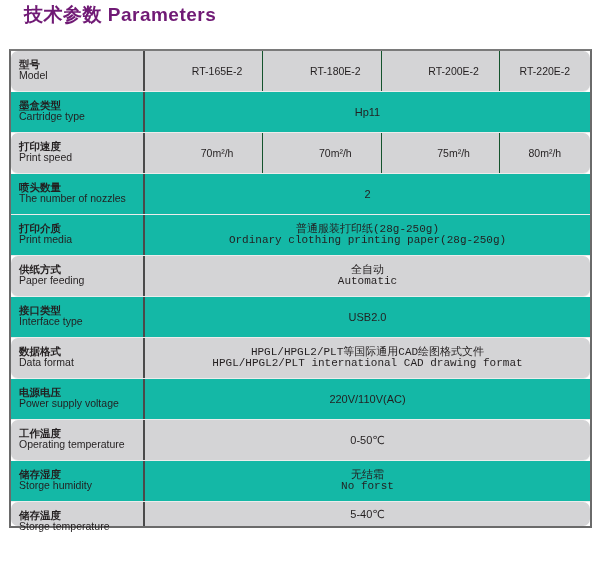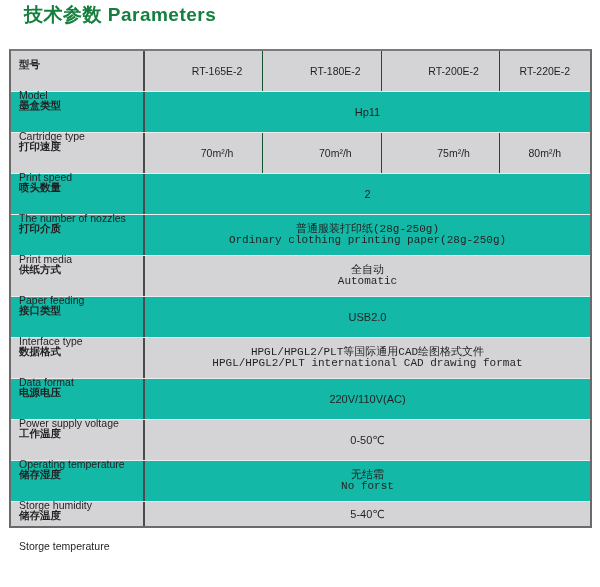--- a/index.html
+++ b/index.html
@@ -1,31 +1,31 @@
 <!DOCTYPE html>
 <html><head>
 <meta charset="utf-8">
 <style>
   html, body { margin: 0; padding: 0; background: #ffffff; }
   body { width: 600px; height: 587px; position: relative; overflow: hidden;
          font-family: "Liberation Sans", "DejaVu Sans", sans-serif; color: #231f20; }
   .title { position: absolute; left: 24px; top: 2px; font-size: 19px; font-weight: bold;
-           color: #15803d; letter-spacing: 0.5px; white-space: nowrap; }
+           color: #701a75; letter-spacing: 0.5px; white-space: nowrap; }
   .table { position: absolute; left: 9px; top: 49px; width: 583px;
            border: 2px solid #6a6a6a; border-right-width: 2px; box-sizing: border-box;
            border-top-color: #7a7a7a; }
   .row { display: flex; height: 41px; box-sizing: border-box;
          border-bottom: 1px solid #ececec; }
   .row:last-child { border-bottom: none; height: 24px; }
-  .row.gray { background: #d4d4d6; }
+  .row.gray { background: #d4d4d6; border-radius: 7px; }
   .row.white { background: #14b8a6; }
   .label { width: 134px; flex: 0 0 134px; box-sizing: border-box; padding: 8px 0 0 8px;
            border-right: 2px solid #4a4a4a; font-size: 10.5px; line-height: 11px; }
   .label .zh { font-weight: bold; display: block; }
-  .label .en { display: block; margin-top: 20px; }
+  .label .en { display: block; }
   .cells { flex: 1; display: flex; }
   .cell { flex: 1; display: flex; align-items: center; justify-content: center;
           font-size: 10.5px; text-align: center; line-height: 11px; box-sizing: border-box; }
   .cell.div { border-right: 1px solid #14532d; padding-left: 27px; }
   .cell .stack span { display: block; font-family: Liberation Mono, monospace; }
   .cell.span { font-size: 11px; text-align: center; }
   .big { font-size: 12.5px; }
 </style>
 </head>
 <body>

